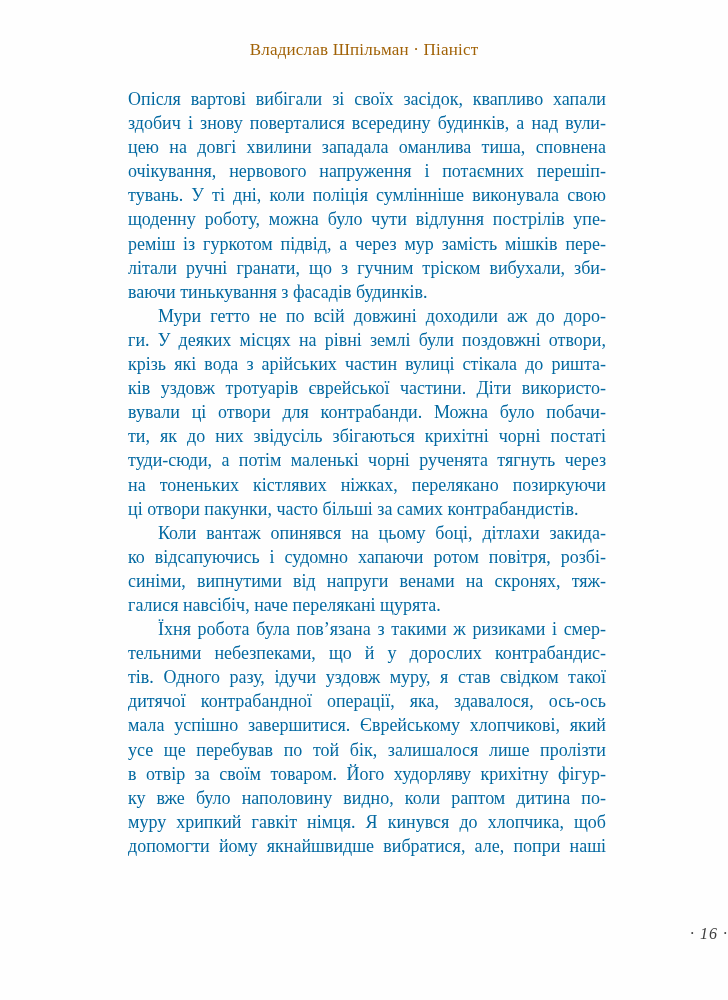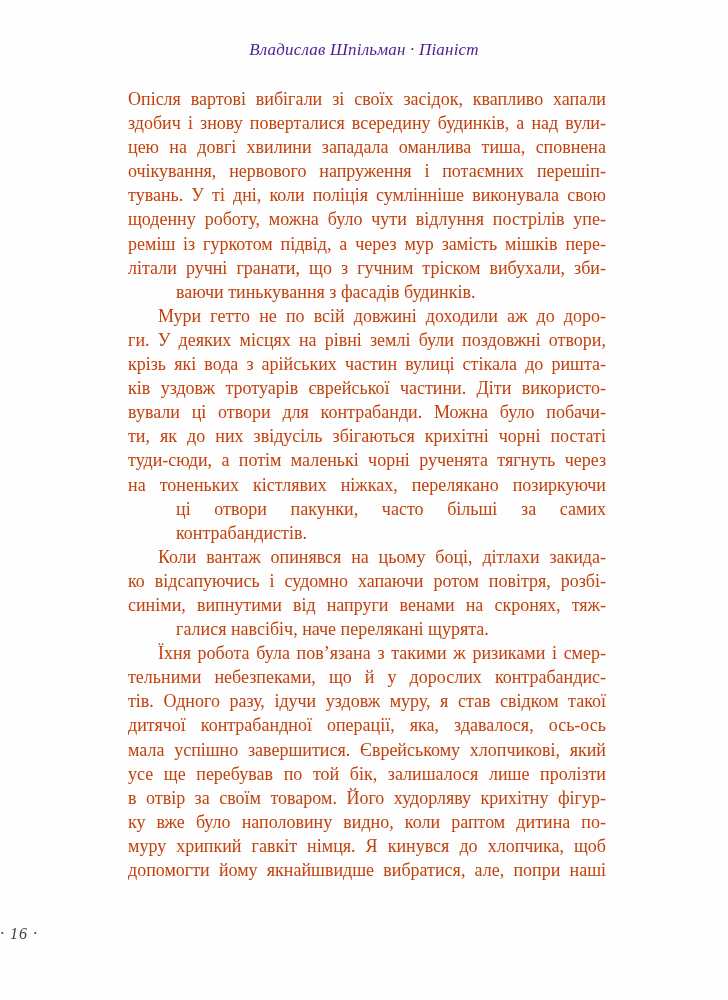--- a/index.html
+++ b/index.html
@@ -14,52 +14,50 @@
     background: #fefefe;
     overflow: hidden;
     font-family: "Liberation Serif", "DejaVu Serif", serif;
   }
   .running-head {
     position: absolute;
     top: 40px;
     left: 0;
     right: 0;
     text-align: center;
-    font-style: italic;
     font-size: 17px;
-    color: #4c1d95;
+    color: #a16207;
     letter-spacing: 0.2px;
   }
   .text-block {
     position: absolute;
     left: 128px;
     top: 87px;
     width: 478px;
     font-size: 18px;
     line-height: 24.1px;
-    color: #c2410c;
+    color: #0369a1;
   }
   .para .line {
     text-align: justify;
     text-align-last: justify;
     text-justify: inter-word;
   }
   .para .line.flush {
     text-align-last: left;
-    margin-left: 48px;
   }
   .para .line.indent {
     text-indent: 30px;
   }
   .page-footer {
     position: absolute;
     top: 925px;
     left: 0;
     right: 0;
-    text-align: left;
+    text-align: right;
     font-style: italic;
     font-size: 16px;
     color: #3e3e3e;
     letter-spacing: 1px;
   }
 </style>
 </head>
 <body>
 
 <div class="page">

